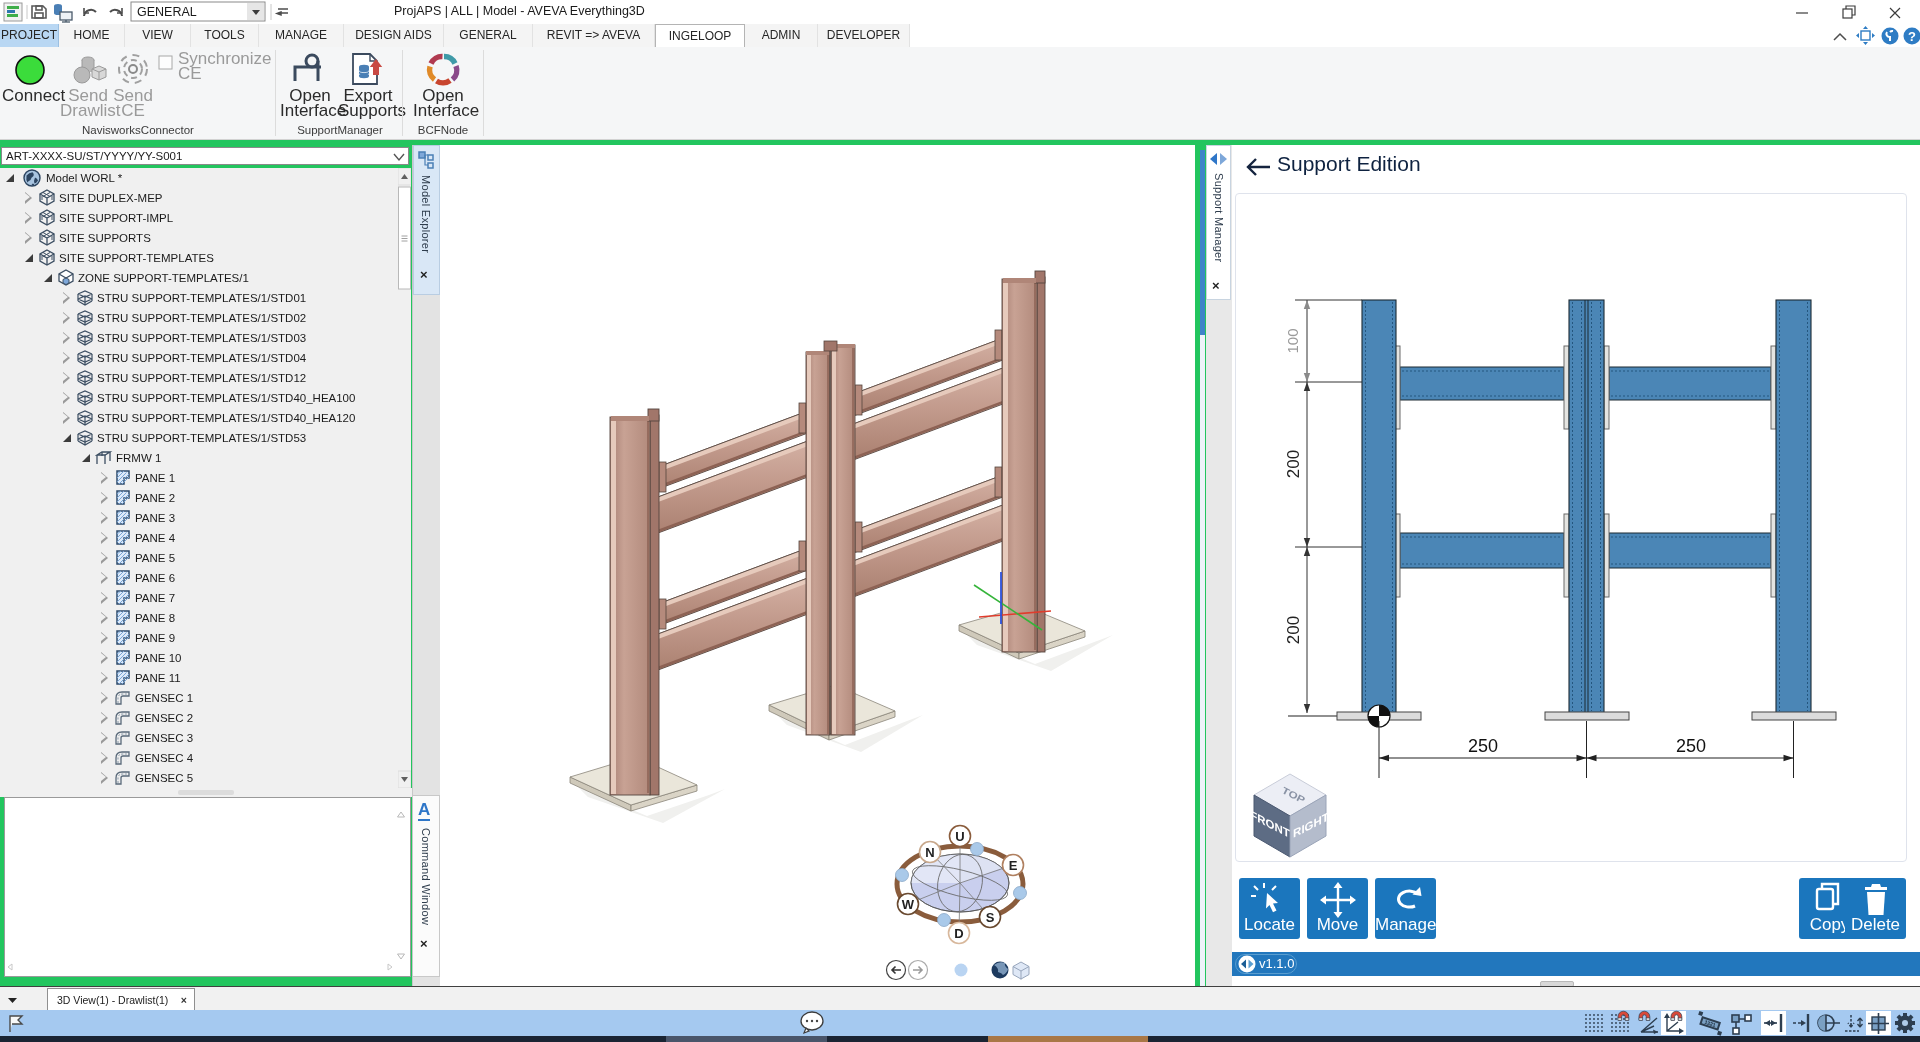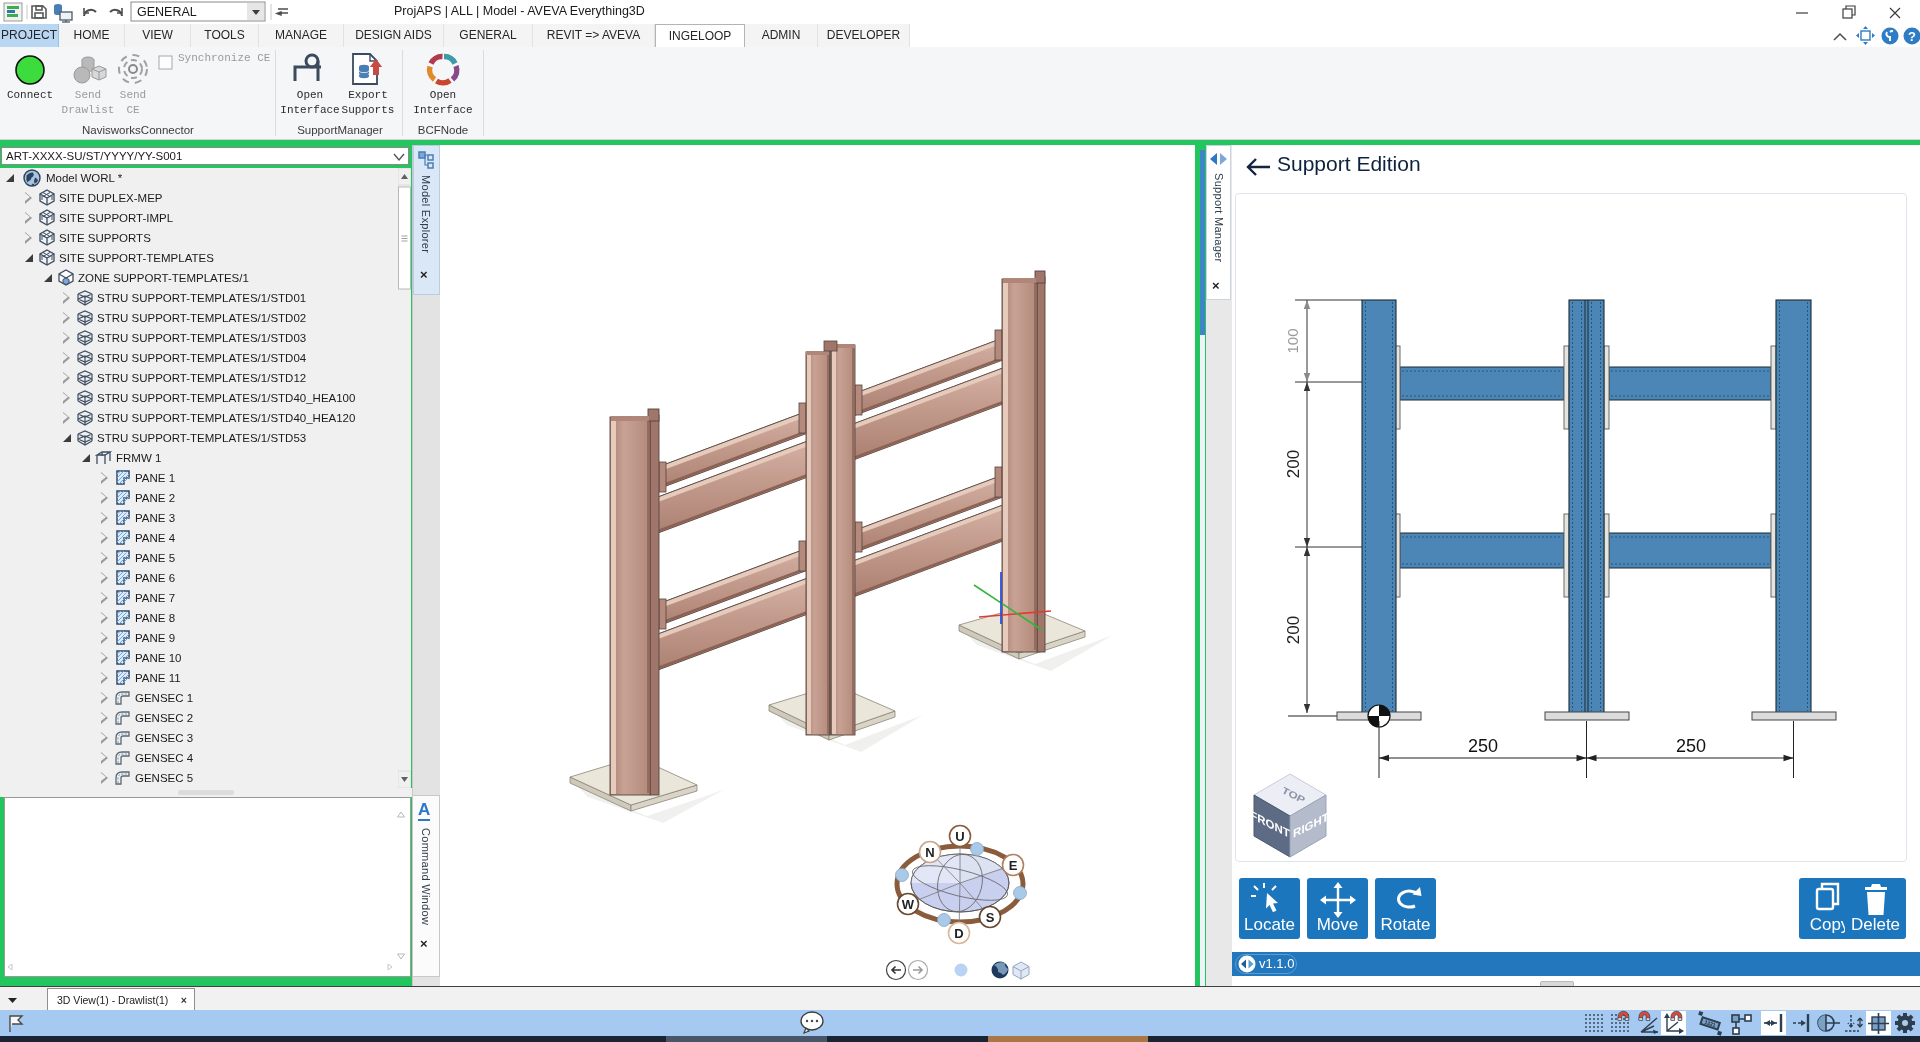--- a/index.html
+++ b/index.html
@@ -10,21 +10,21 @@
   
   #titlebar { left:0; top:0; width:1920px; height:24px; background:#ffffff; }
   #title-text { left:394px; top:4px; width:500px; font-size:12.5px; color:#1a1a1a; white-space:nowrap; }
   
   #tabrow { left:0; top:24px; width:1920px; height:23px; background:#ffffff; }
   .rtab { position:absolute; top:0; height:23px; font-size:12px; color:#262626; text-align:center; line-height:23px; background:#f4f4f4; border-right:1px solid #e2e2e2; }
   
   #ribbon { left:0; top:47px; width:1920px; height:93px; background:#f5f6f7; border-bottom:1px solid #d2d2d2; }
   .rsep { position:absolute; top:3px; width:1px; height:86px; background:#dcdcdc; }
   .glabel { position:absolute; bottom:3px; font-size:11.5px; color:#3b3b3b; text-align:center; }
-  .rbtn-label { position:absolute; font-size:11px; color:#2b2b2b; text-align:center; line-height:15px;font-family:Liberation Mono, monospace; }
+  .rbtn-label { position:absolute; font-size:17px; color:#2b2b2b; text-align:center; line-height:15px; }
   .rbtn-label.gray { color:#9a9a9a; }
 
   
   #combo { left:1px; top:147px; width:408px; height:18px; background:#ffffff; border:1px solid #8a8a8a; font-size:11.5px; color:#1a1a1a; line-height:16px; padding-left:4px; }
   #tree { left:0px; top:168px; width:398px; height:620px; background:#f0f0f0; overflow:hidden; }
   .trow { position:absolute; height:20px; font-size:11.5px; color:#1b1b1b; line-height:20px; white-space:nowrap; width:398px; }
   .tlbl { position:absolute; top:0; }
   .ticon { position:absolute; top:1px; }
   .tri { position:absolute; top:6px; width:0; height:0; }
   .tri.col { border-top:6px solid transparent; border-bottom:6px solid transparent; border-left:7px solid #9a9a9a; top:4px; }
@@ -729,21 +729,21 @@
           <path d="M20 1 l4.5 6 h-9 z M20 37 l4.5 -6 h-9 z M2 19 l6 -4.5 v9 z M38 19 l-6 -4.5 v9 z" stroke="none"></path>
         </g>
       </svg>
       <div class="lbl">Move</div>
     </div>
     <div class="bluebtn" style="left:143px;">
       <svg width="40" height="38" style="margin-top:3px">
         <path d="M29 25 a11 8 0 1 1 3 -12" stroke="#ffffff" stroke-width="3" fill="none"></path>
         <path d="M34 6 l1.5 9 -9 -1.5 z" fill="#ffffff"></path>
       </svg>
-      <div class="lbl">Rotate</div>
+      <div class="lbl">Manager</div>
     </div>
     <div class="bluebtn" style="left:567px;">
       <svg width="40" height="38" style="margin-top:3px">
         <path d="M12 8 v-5 h16 v20 h-5" stroke="#ffffff" stroke-width="2.4" fill="none"></path>
         <rect x="7" y="8" width="16" height="20" rx="2" stroke="#ffffff" stroke-width="2.4" fill="none"></rect>
       </svg>
       <div class="lbl">Copy</div>
     </div>
     <div class="bluebtn" style="left:613px;">
       <svg width="40" height="38" style="margin-top:3px">

